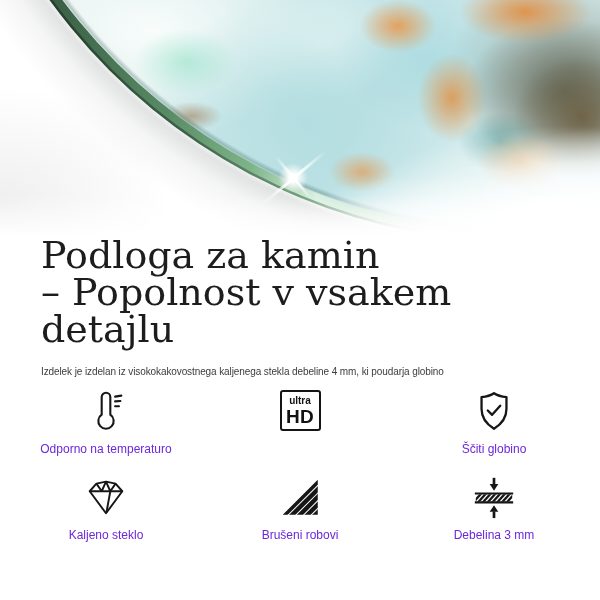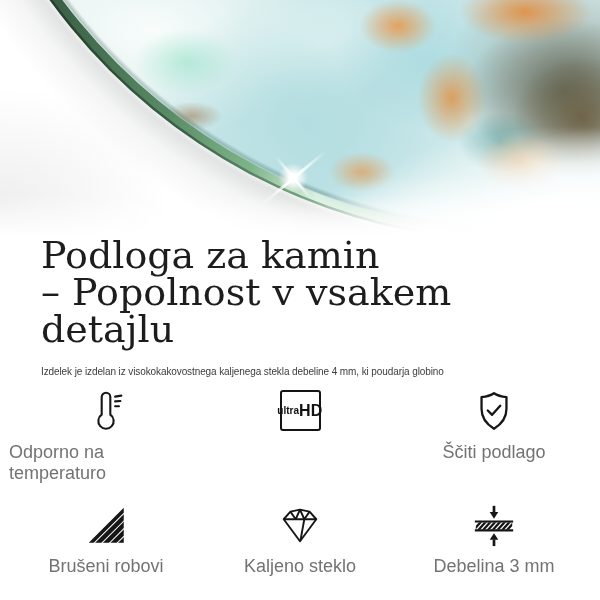--- a/index.html
+++ b/index.html
@@ -68,26 +68,26 @@
     font-family:"DejaVu Serif","Liberation Serif",serif;
     font-weight:400;font-size:38px;line-height:37px;color:#1d1d1d;
   }
   .desc{margin:10px 0 0 41px;font-size:10px;line-height:27.5px;color:#3c3c3c;letter-spacing:-0.1px;}
   .desc .dline{white-space:nowrap;}
 
   
   .features{margin-top:2px;display:grid;grid-template-columns:repeat(3,1fr);row-gap:18px;padding:0 9px;}
   .feature{display:flex;flex-direction:column;align-items:center;}
   .ficon{height:46px;display:flex;align-items:center;justify-content:center;}
-  .flabel{margin-top:8px;font-size:18px;color:#737373;}
+  .flabel{margin-top:8px;font-size:12px;color:#6d28d9;}
   svg.ic{display:block;}
   .hd-box{width:37px;height:37px;border:2.6px solid #141414;border-radius:3px;
-    display:flex;flex-direction:row;align-items:center;justify-content:center;color:#111;}
+    display:flex;flex-direction:column;align-items:center;justify-content:center;color:#111;}
   .hd-top{font-size:10px;font-weight:600;line-height:1;margin-top:1px;}
-  .hd-bottom{font-size:16px;font-weight:700;line-height:1;margin-top:1.5px;letter-spacing:0.3px;}
+  .hd-bottom{font-size:19px;font-weight:700;line-height:1;margin-top:1.5px;letter-spacing:0.3px;}
 </style>
 </head>
 <body>
 
 <div class="hero">
   <div class="layer hero-shadow"></div>
   <div class="layer disc-outline"></div>
   <div class="layer disc-edge"></div>
   <div class="layer disc-face"></div>
   <div class="layer fade-overlay"></div>
@@ -132,21 +132,35 @@
 
   <div class="feature">
     <div class="ficon">
       <svg class="ic" width="46" height="46" viewBox="0 0 48 48">
         <g fill="none" stroke="#161616" stroke-width="2.4" stroke-linecap="round" stroke-linejoin="round">
           <path d="M24 5.5 C27 7.6 31.5 9 37 9.5 L37 22 C37 31.5 31.5 38 24 42.5 C16.5 38 11 31.5 11 22 L11 9.5 C16.5 9 21 7.6 24 5.5 Z"></path>
           <path d="M17.5 23.5 L22 28 L30.5 18.5"></path>
         </g>
       </svg>
     </div>
-    <div class="flabel">Ščiti podlago</div>
+    <div class="flabel">Ščiti globino</div>
+  </div>
+
+  <div class="feature">
+    <div class="ficon">
+      <svg class="ic" width="46" height="46" viewBox="0 0 48 48">
+        <g fill="none" stroke="#161616" stroke-width="2" stroke-linejoin="round">
+          <path d="M14 10 L24 8 L34 10 L41 18 L24 41 L7 18 Z"></path>
+          <path d="M7 18 L41 18"></path>
+          <path d="M14 10 L19.5 18 M24 8 L19.5 18 M24 8 L28.5 18 M34 10 L28.5 18"></path>
+          <path d="M28.5 18 L24.5 40"></path>
+        </g>
+      </svg>
+    </div>
+    <div class="flabel">Kaljeno steklo</div>
   </div>
 
   <div class="feature">
     <div class="ficon">
       <svg class="ic" width="46" height="46" viewBox="0 0 48 48">
         <defs>
             <clipPath id="tri1">
               <polygon points="6,42.5 42.5,6 42.5,42.5"></polygon>
             </clipPath>
           </defs>
@@ -154,34 +168,20 @@
           <line x1="3.5" y1="47" x2="47" y2="3.5"></line>
           <line x1="11.5" y1="47" x2="47" y2="11.5"></line>
           <line x1="19.5" y1="47" x2="47" y2="19.5"></line>
           <line x1="27.5" y1="47" x2="47" y2="27.5"></line>
           <line x1="35.5" y1="47" x2="47" y2="35.5"></line>
           <line x1="43.5" y1="47" x2="47" y2="43.5"></line>
         </g>
       </svg>
     </div>
     <div class="flabel">Brušeni robovi</div>
-  </div>
-
-  <div class="feature">
-    <div class="ficon">
-      <svg class="ic" width="46" height="46" viewBox="0 0 48 48">
-        <g fill="none" stroke="#161616" stroke-width="2" stroke-linejoin="round">
-          <path d="M14 10 L24 8 L34 10 L41 18 L24 41 L7 18 Z"></path>
-          <path d="M7 18 L41 18"></path>
-          <path d="M14 10 L19.5 18 M24 8 L19.5 18 M24 8 L28.5 18 M34 10 L28.5 18"></path>
-          <path d="M28.5 18 L24.5 40"></path>
-        </g>
-      </svg>
-    </div>
-    <div class="flabel">Kaljeno steklo</div>
   </div>
 
   <div class="feature">
     <div class="ficon">
       <svg class="ic" width="46" height="46" viewBox="0 0 48 48">
         <defs>
             <clipPath id="bar1">
               <rect x="5" y="21" width="38" height="8"></rect>
             </clipPath>
           </defs>

